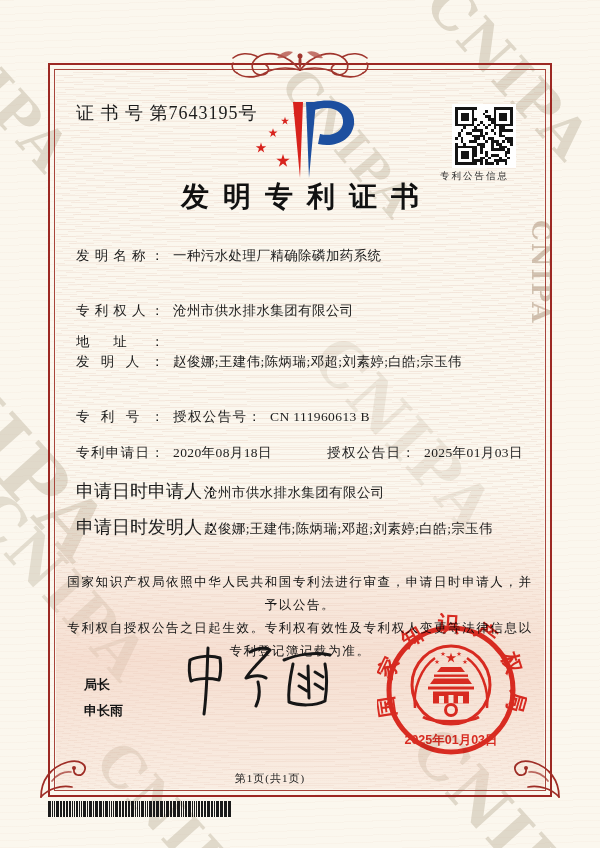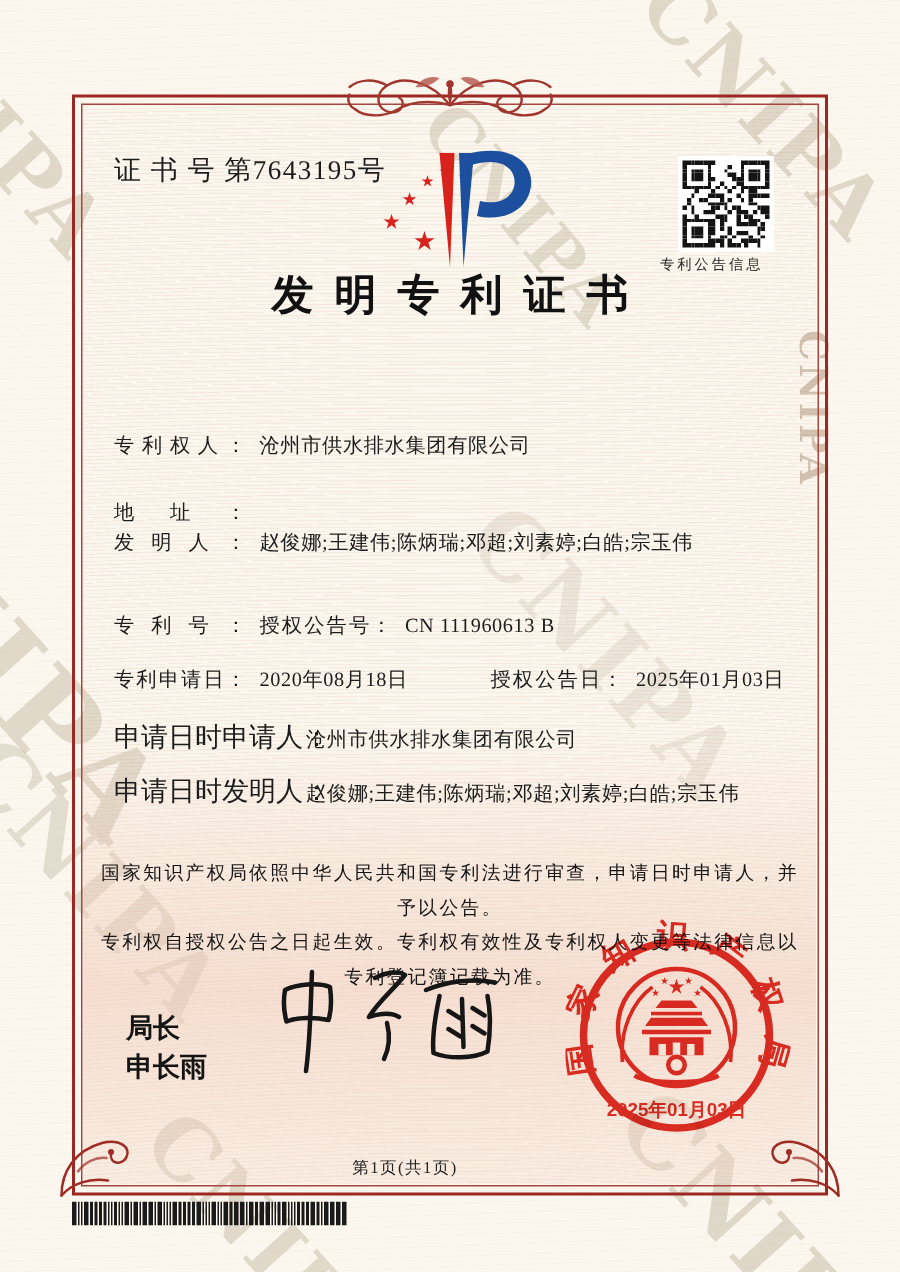--- a/index.html
+++ b/index.html
@@ -26,25 +26,25 @@
   .qr div{background:#fff}.qr div.b{background:#141414}
   .qr-caption{position:absolute;left:440px;top:170px;width:88px;text-align:left;font-size:9.5px;letter-spacing:2px;color:#2a2a2a;}
   .title{position:absolute;left:0;top:178px;width:600px;text-align:center;font-size:28px;font-weight:bold;
          letter-spacing:14px;text-indent:14px;color:#111;}
   
   .frow{position:absolute;left:76px;display:flex;align-items:baseline;font-size:13.5px;white-space:nowrap;}
   .flabel{display:inline-block;width:88px;text-align:justify;text-align-last:justify;margin-right:9px;flex:none;}
   .flabel.wide{width:106px;font-size:18px;text-align-last:auto;margin-right:22px;}
   .fvalue{letter-spacing:.4px;}
   .fvalue.fixed{display:inline-block;width:154px;flex:none;}
-  .r0{top:247px}.r1{top:288px}.r2{top:333px}.r3{top:353px}.r4{top:408px}.r5{top:444px}.r6{top:479px}.r7{top:515px}
+  .r0{top:247px}.r1{top:302px}.r2{top:333px}.r3{top:353px}.r4{top:408px}.r5{top:444px}.r6{top:479px}.r7{top:515px}
   .notice{position:absolute;left:62px;top:571px;width:476px;text-align:center;font-size:12.5px;
           letter-spacing:1.6px;line-height:23px;color:#151515;}
   .signer{position:absolute;left:84px;top:672px;font-family:"Liberation Sans","DejaVu Sans",sans-serif;
-          font-weight:700;font-size:18px;line-height:26px;color:#141414;}
+          font-weight:700;font-size:13px;line-height:26px;color:#141414;}
   .signature{position:absolute;left:178px;top:636px;width:162px;height:86px;}
   .seal{position:absolute;left:377px;top:613px;width:150px;height:155px;mix-blend-mode:multiply;opacity:.95;}
   .page-info{position:absolute;left:0;top:771px;width:540px;text-align:center;font-size:11px;letter-spacing:1px;color:#222;}
   .orn-top{position:absolute;left:225px;top:44px;width:150px;height:40px;}
   .orn-bl{position:absolute;left:38px;top:757px;width:52px;height:42px;}
   .orn-br{position:absolute;left:510px;top:757px;width:52px;height:42px;transform:scaleX(-1);}
   .barcode{position:absolute;left:48px;top:801px;width:186px;height:16px;}
 </style>
 </head>
 <body>
@@ -564,20 +564,24 @@
         <div></div>
         <div class="b"></div>
         <div></div>
         <div></div>
       </div>
     </div>
   <div class="qr-caption">专利公告信息</div>
 
   <div class="title">发明专利证书</div>
 
+  <div class="frow r0">
+    <span class="flabel">发明名称：</span>
+    <span class="fvalue">一种污水处理厂精确除磷加药系统</span>
+  </div>
   <div class="frow r1">
     <span class="flabel">专利权人：</span>
     <span class="fvalue">沧州市供水排水集团有限公司</span>
   </div>
   <div class="frow r2">
     <span class="flabel">地址：</span>
   </div>
   <div class="frow r3">
     <span class="flabel">发明人：</span>
     <span class="fvalue">赵俊娜;王建伟;陈炳瑞;邓超;刘素婷;白皓;宗玉伟</span>

